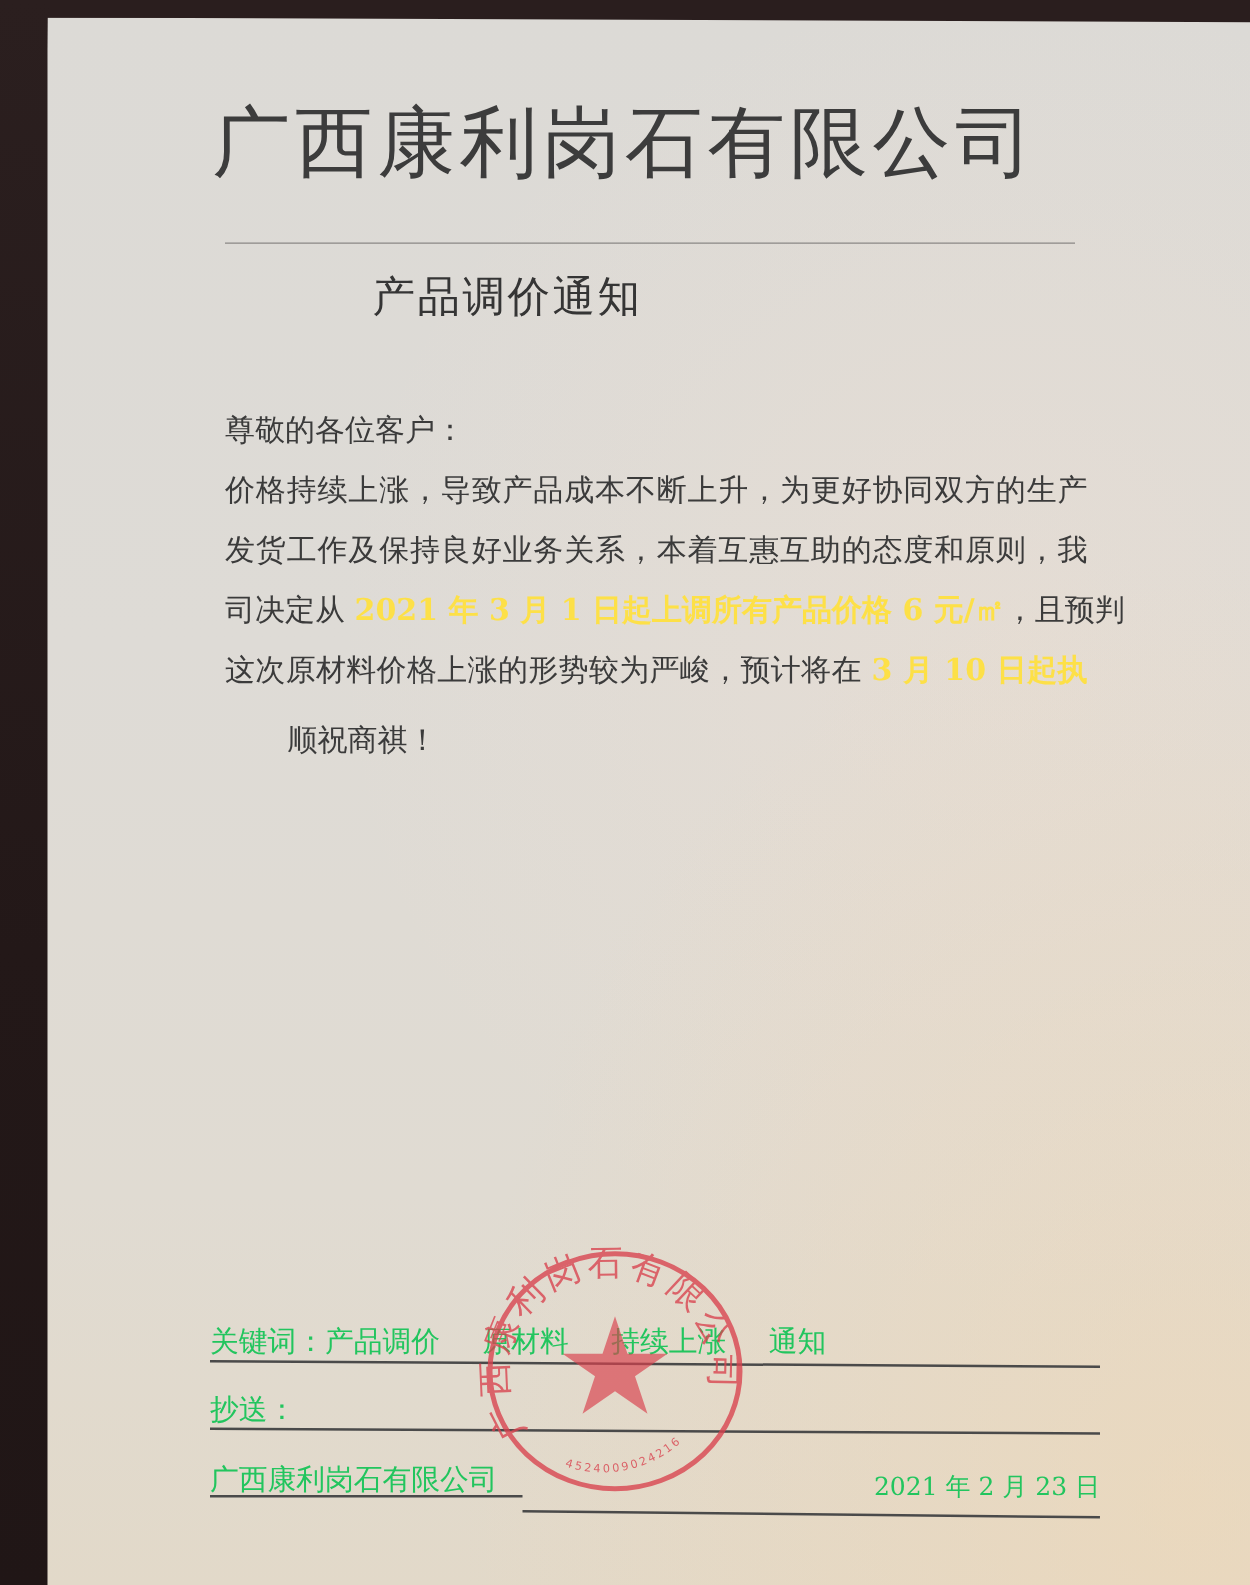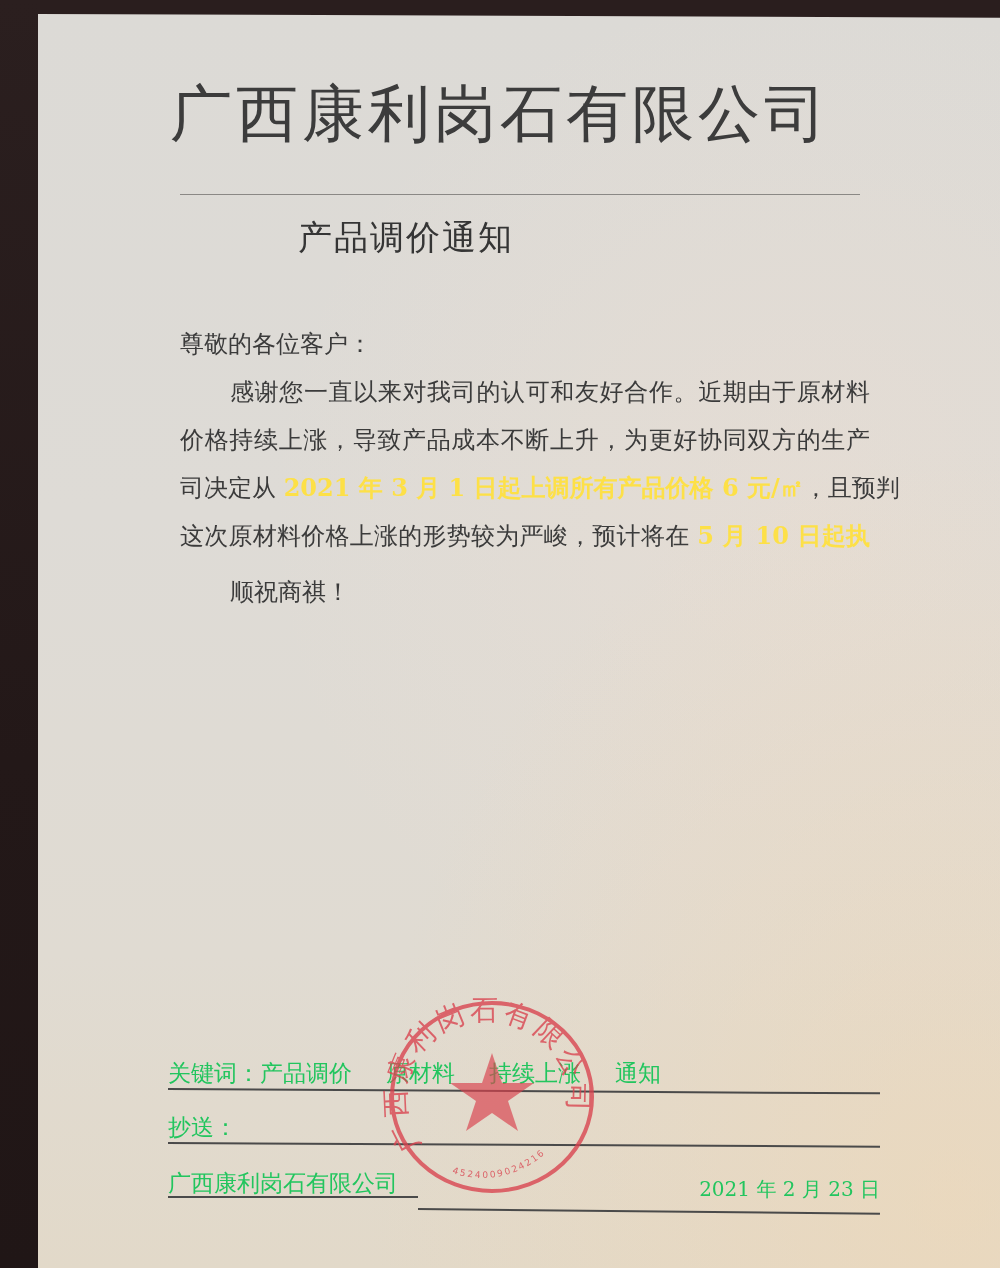--- a/index.html
+++ b/index.html
@@ -147,24 +147,24 @@
 <div class="paper"></div>
 
 <div class="company-title">广西康利岗石有限公司</div>
 
 <div class="title-rule"></div>
 
 <div class="notice-title">产品调价通知</div>
 
 <div class="body">
   <div class="line greeting">尊敬的各位客户：</div>
-  <div class="line indent">感谢您一直以来对我司的认可和友好合作。近期由于原材料</div>
   <div class="line">价格持续上涨，导致产品成本不断上升，为更好协同双方的生产</div>
+  <div class="line">发货工作及保持良好业务关系，本着互惠互助的态度和原则，我</div>
   <div class="line"><span>司决定从 </span><span class="bold">2021 年 3 月 1 日起上调所有产品价格 6 元/㎡</span><span>，且预判</span></div>
-  <div class="line"><span>这次原材料价格上涨的形势较为严峻，预计将在 </span><span class="bold">5 月 10 日起执</span></div>
+  <div class="line"><span>这次原材料价格上涨的形势较为严峻，预计将在 </span><span class="bold">3 月 10 日起执</span></div>
   <div class="line closing">顺祝商祺！</div>
 </div>
 
 <div class="footer-row kw-row">
   <span>关键词：</span><span class="kw-item">产品调价</span><span class="kw-item">原材料</span><span class="kw-item">持续上涨</span><span class="kw-item">通知</span>
   <div class="rule" style="top:30px;width:712px;transform:rotate(0.35deg);transform-origin:left;"></div>
 </div>
 
 <div class="footer-row cc-row">
   <span>抄送：</span>

